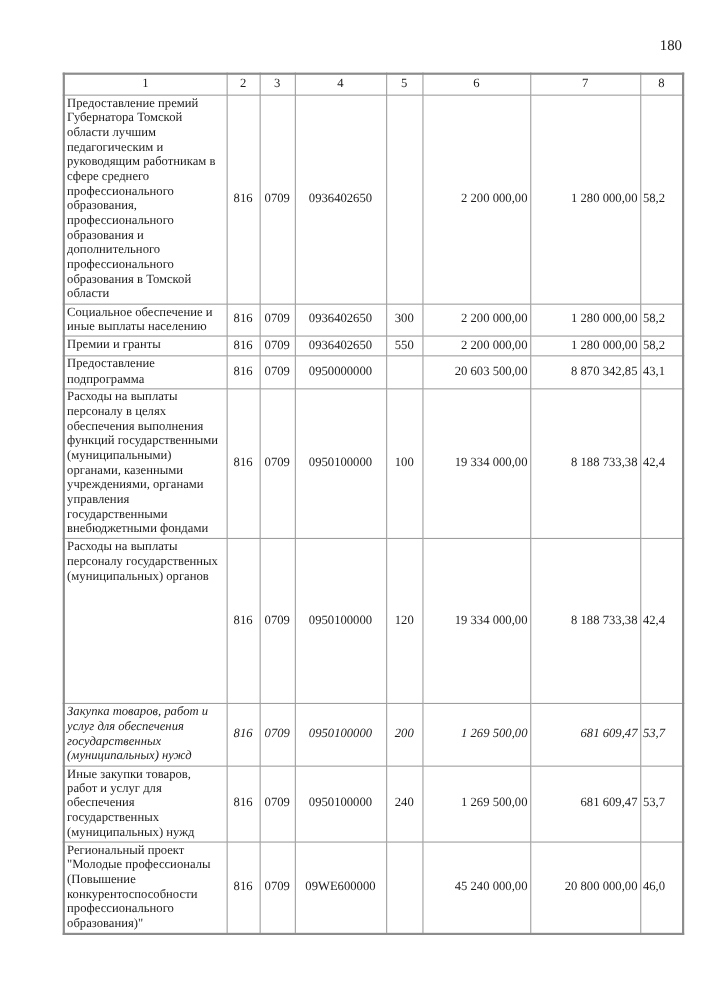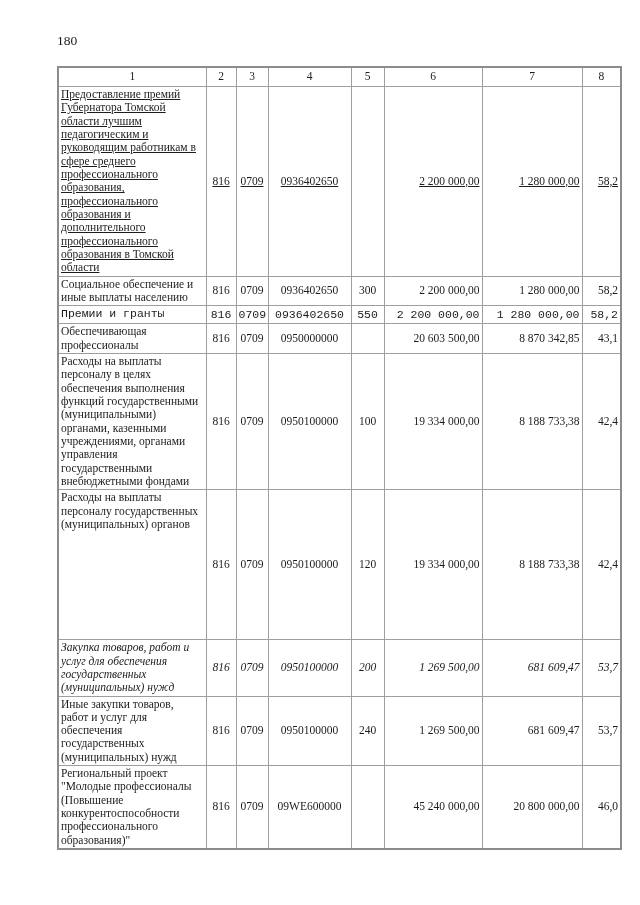--- a/index.html
+++ b/index.html
@@ -14,21 +14,21 @@
     background: #ffffff;
     font-family: "Liberation Serif", "DejaVu Serif", serif;
     color: #1c1c1c;
     overflow: hidden;
   }
   .page-number {
     position: absolute;
     top: 33px;
     left: 57px;
     width: 563px;
-    text-align: left;
+    text-align: right;
     font-size: 13.5px;
   }
   table.budget-table {
     position: absolute;
     left: 57px;
     top: 66px;
     width: 563px;
     border-collapse: collapse;
     table-layout: fixed;
     border: 2px solid #8c8c8c;
@@ -63,27 +63,27 @@
   }
   td.c-amount {
     vertical-align: middle;
     text-align: right;
     padding-right: 5px;
     white-space: nowrap;
     margin-top: 16px;
   }
   td.c-pct {
     vertical-align: middle;
-    text-align: right;
+    text-align: left;
     white-space: nowrap;
   }
   
-  #table-body tr:nth-child(1)  { height: 168px; text-decoration: underline; }
+  #table-body tr:nth-child(1)  { height: 168px; }
   #table-body tr:nth-child(2)  { height: 28px; }
-  #table-body tr:nth-child(3)  { height: 18px; font-family: Liberation Mono, monospace; }
+  #table-body tr:nth-child(3)  { height: 18px; }
   #table-body tr:nth-child(4)  { height: 29px; }
   #table-body tr:nth-child(5)  { height: 78px; }
   #table-body tr:nth-child(6)  { height: 150px; }
   #table-body tr:nth-child(7)  { height: 42px; font-style: italic; }
   #table-body tr:nth-child(8)  { height: 54px; font-family: Liberation Serif, serif; }
   #table-body tr:nth-child(9)  { height: 64px; }
   #table-body tr:nth-child(10) { height: 28px; }
   #table-body tr:nth-child(11) { height: 74px; }
 </style>
 </head>
@@ -141,21 +141,21 @@
     <td class="c-name">Премии и гранты</td>
     <td class="c-num">816</td>
     <td class="c-num">0709</td>
     <td class="c-num c-target">0936402650</td>
     <td class="c-num">550</td>
     <td class="c-amount">2 200 000,00</td>
     <td class="c-amount">1 280 000,00</td>
     <td class="c-pct">58,2</td>
   </tr>
         <tr>
-    <td class="c-name">Обеспечивающая профессионалы</td>
+    <td class="c-name">Предоставление подпрограмма</td>
     <td class="c-num">816</td>
     <td class="c-num">0709</td>
     <td class="c-num c-target">0950000000</td>
     <td class="c-num"></td>
     <td class="c-amount">20 603 500,00</td>
     <td class="c-amount">8 870 342,85</td>
     <td class="c-pct">43,1</td>
   </tr>
         <tr>
     <td class="c-name">Расходы на выплаты персоналу в целях обеспечения выполнения функций государственными (муниципальными) органами, казенными учреждениями, органами управления государственными внебюджетными фондами</td>

